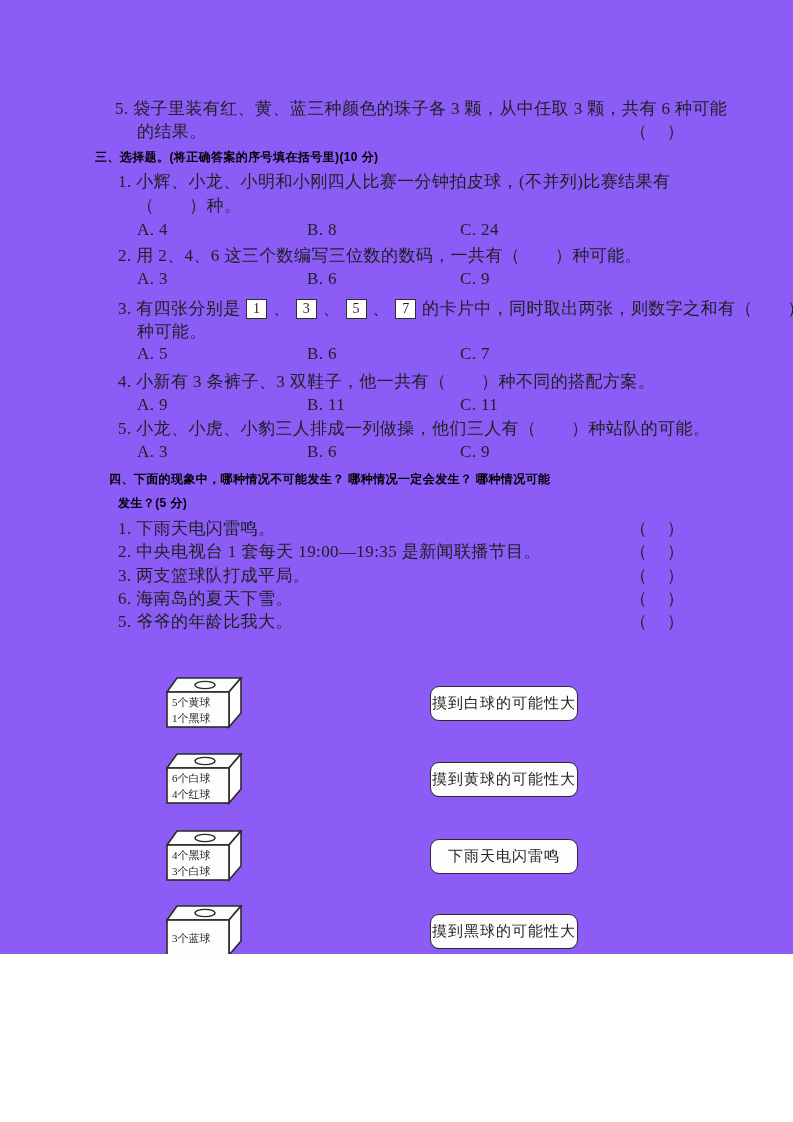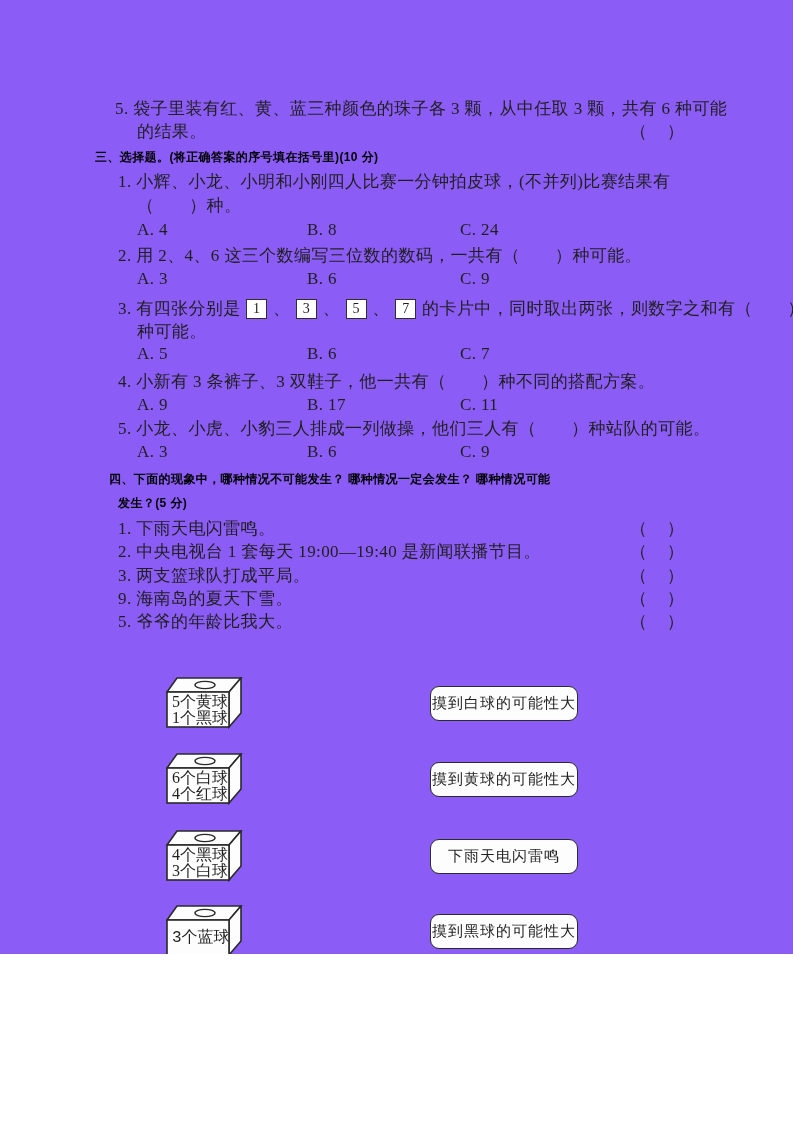--- a/index.html
+++ b/index.html
@@ -46,24 +46,24 @@
     font-size:14px;
     line-height:18px;
     text-align:center;
     vertical-align:1px;
     background:#fff;
   }
   .ballbox{position:absolute;width:78px;height:53px;}
   .ballbox svg{position:absolute;left:0;top:0;}
   .ballbox .bt{
     position:absolute;left:6px;top:17px;width:58px;
-    font-size:16px;line-height:16px;letter-spacing:0;
+    font-size:11px;line-height:16px;letter-spacing:0;
     white-space:nowrap;
   }
-  .ballbox.single .bt{top:25px;font-family:Liberation Mono, monospace;}
+  .ballbox.single .bt{top:25px;}
   .matchcard{
     position:absolute;
     left:430px;
     width:146px;height:33px;
     border:1.6px solid #2a2a2a;
     border-radius:9px;
     background:#fdfdfd;
     display:flex;align-items:center;justify-content:center;
     font-size:15px;
     letter-spacing:1px;
@@ -113,50 +113,50 @@
   <div class="ln" style="left:137px;top:321px">种可能。</div>
   <div class="ln opts" style="left:137px;top:343px">
     <span>A. 5</span>
     <span class="opt-b">B. 6</span>
     <span class="opt-c">C. 7</span>
   </div>
 
   <div class="ln" style="left:118px;top:371px">4. 小新有 3 条裤子、3 双鞋子，他一共有（　　）种不同的搭配方案。</div>
   <div class="ln opts" style="left:137px;top:394px">
     <span>A. 9</span>
-    <span class="opt-b">B. 17</span>
+    <span class="opt-b">B. 11</span>
     <span class="opt-c">C. 11</span>
   </div>
 
   <div class="ln" style="left:118px;top:418px">5. 小龙、小虎、小豹三人排成一列做操，他们三人有（　　）种站队的可能。</div>
   <div class="ln opts" style="left:137px;top:441px">
     <span>A. 3</span>
     <span class="opt-b">B. 6</span>
     <span class="opt-c">C. 9</span>
   </div>
 
   <div class="ln hd" style="left:109px;top:468px">四、下面的现象中，哪种情况不可能发生？ 哪种情况一定会发生？ 哪种情况可能</div>
   <div class="ln hd" style="left:118px;top:492px">发生？(5 分)</div>
 
   <div class="ln" style="left:118px;top:518px">1. 下雨天电闪雷鸣。</div>
   <div class="blankcol" style="top:518px">
     <span>（</span>
     <span>）</span>
   </div>
-  <div class="ln" style="left:118px;top:541px">2. 中央电视台 1 套每天 19:00—19:40 是新闻联播节目。</div>
+  <div class="ln" style="left:118px;top:541px">2. 中央电视台 1 套每天 19:00—19:35 是新闻联播节目。</div>
   <div class="blankcol" style="top:541px">
     <span>（</span>
     <span>）</span>
   </div>
   <div class="ln" style="left:118px;top:565px">3. 两支篮球队打成平局。</div>
   <div class="blankcol" style="top:565px">
     <span>（</span>
     <span>）</span>
   </div>
-  <div class="ln" style="left:118px;top:588px">9. 海南岛的夏天下雪。</div>
+  <div class="ln" style="left:118px;top:588px">6. 海南岛的夏天下雪。</div>
   <div class="blankcol" style="top:588px">
     <span>（</span>
     <span>）</span>
   </div>
   <div class="ln" style="left:118px;top:611px">5. 爷爷的年龄比我大。</div>
   <div class="blankcol" style="top:611px">
     <span>（</span>
     <span>）</span>
   </div>
 

